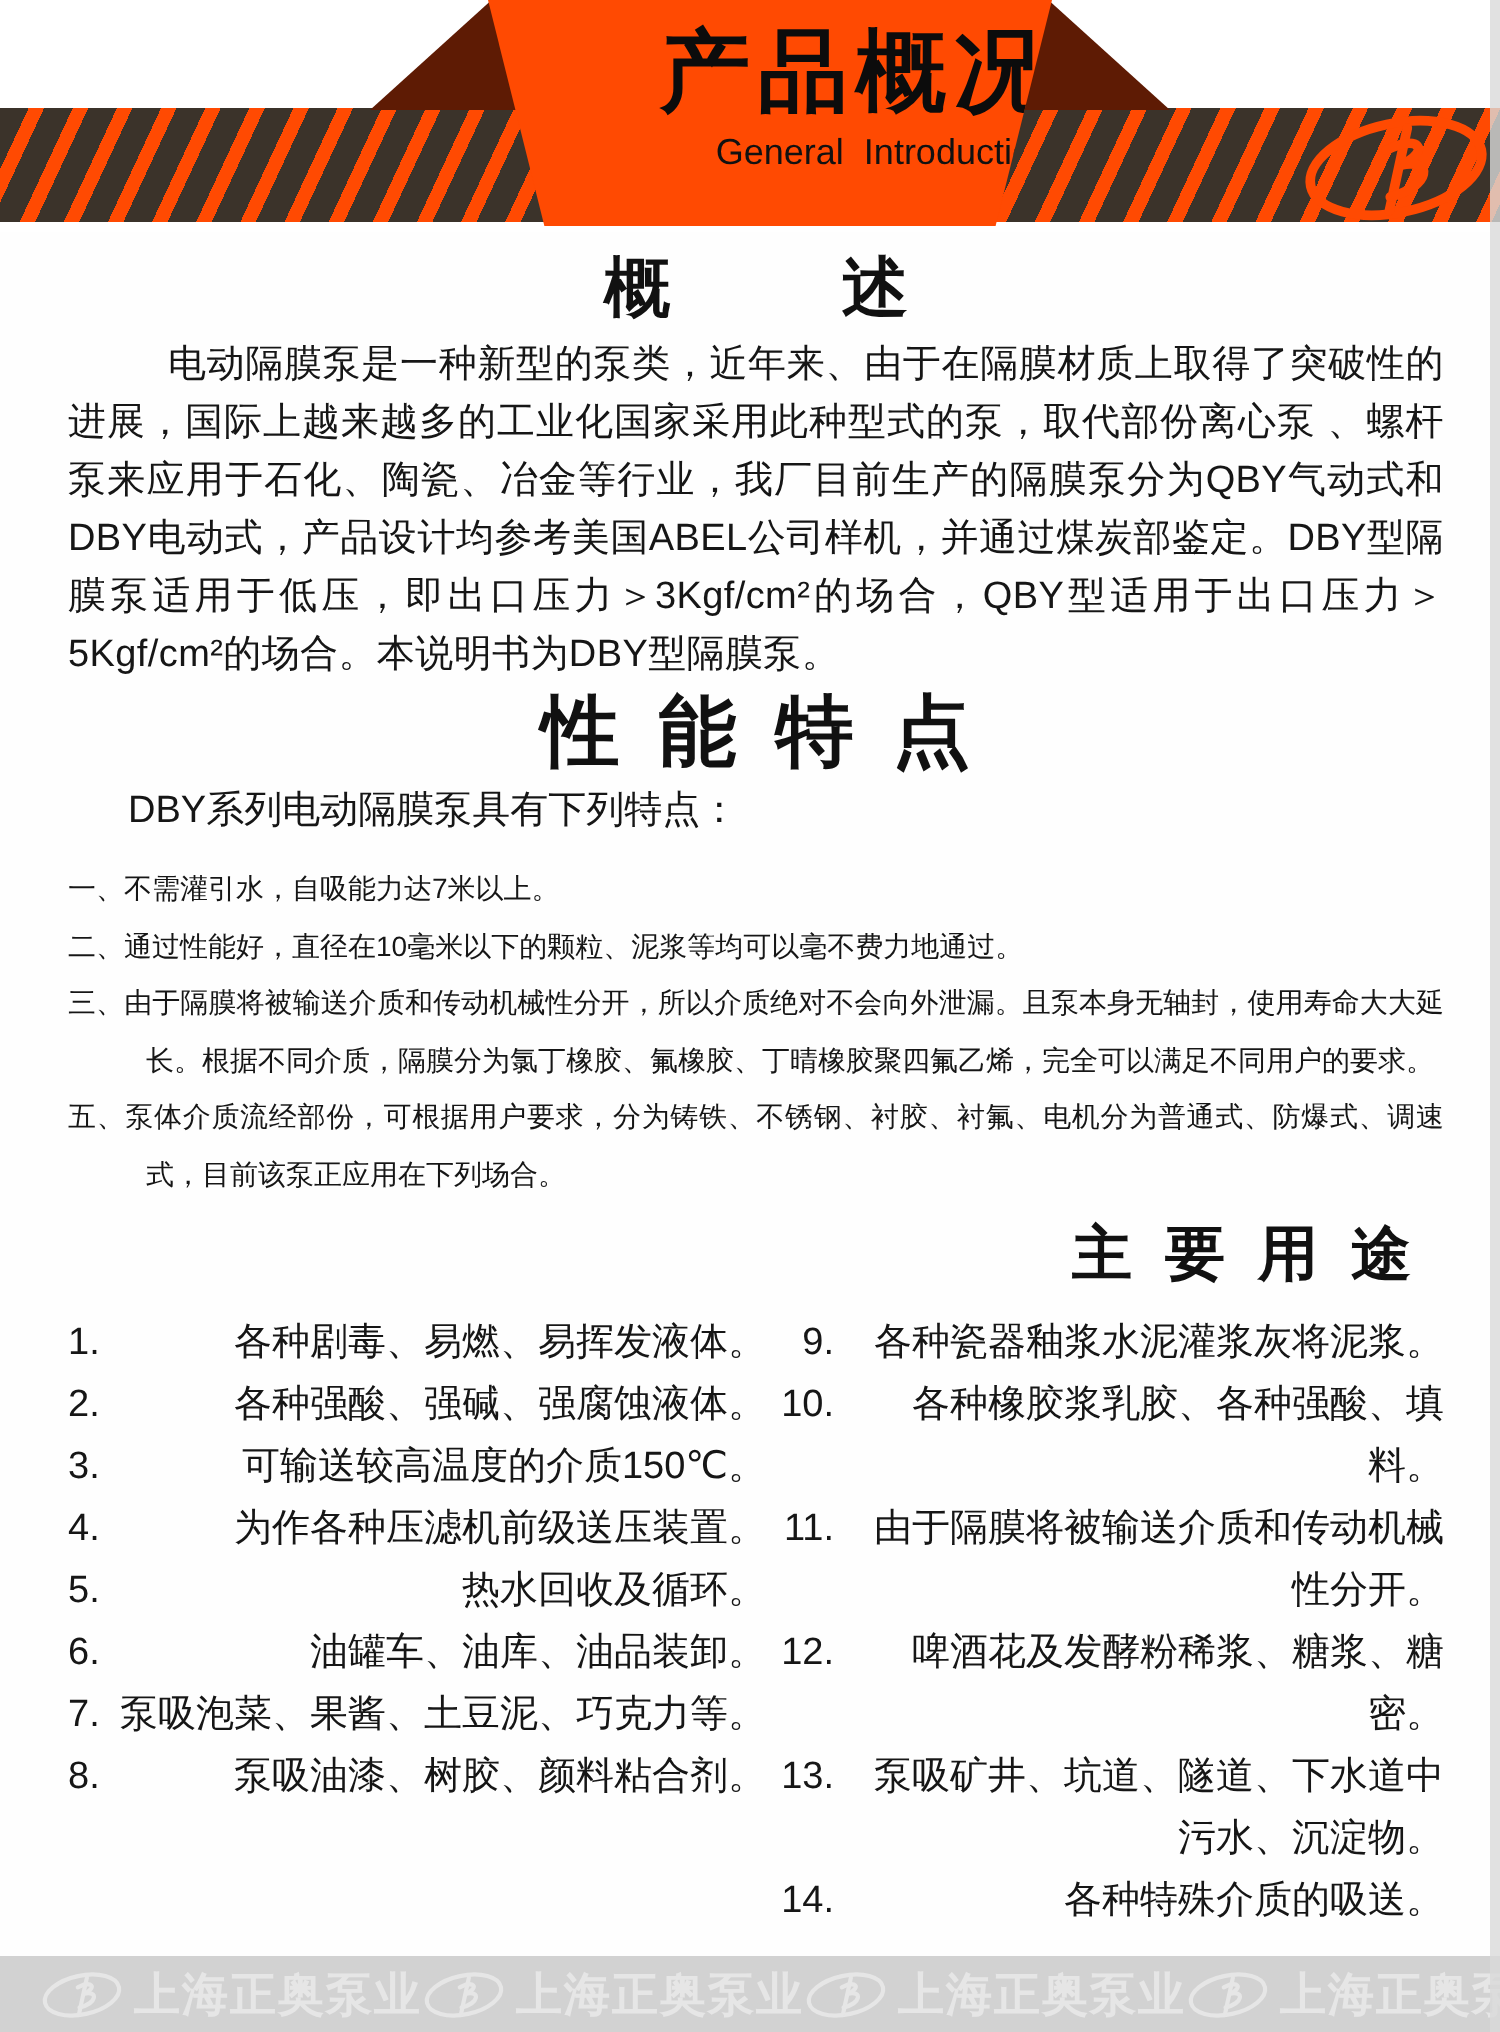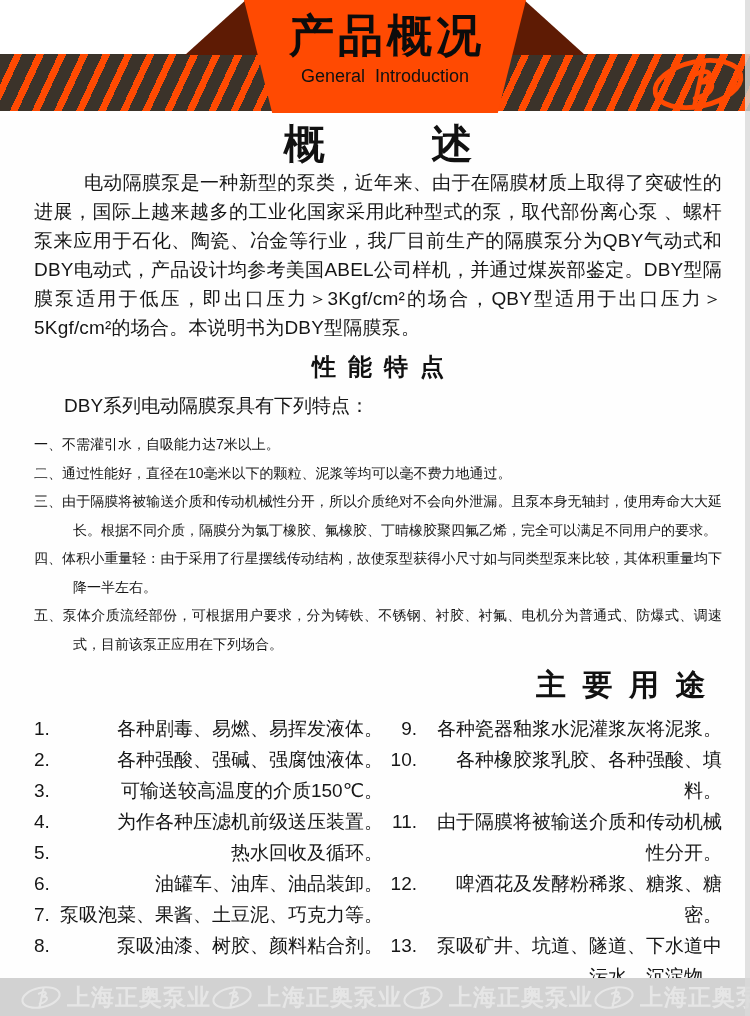--- a/index.html
+++ b/index.html
@@ -18,37 +18,37 @@
     position:absolute; left:0; top:54px; width:750px; height:57px;
     background:repeating-linear-gradient(115deg,#3b332a 0 13px,#ff4a02 13px 20px);
   }
   .tri { position:absolute; top:0; width:80px; height:55px; background:#5e1b04; }
   .tri-left  { left:185px; clip-path:polygon(76% 0, 0 100%, 100% 100%); }
   .tri-right { left:505px; clip-path:polygon(24% 0, 0 100%, 100% 100%); }
   .trapezoid {
     position:absolute; left:244px; top:0; width:282px; height:113px;
     background:#ff4a02;
     clip-path:polygon(0 0, 100% 0, 90% 100%, 10% 100%);
-    text-align:center; padding-top:11px;
+    text-align:right; padding-top:11px;
   }
   .trap-title {
     font-size:45px; font-weight:800; color:#0c0c0c;
     letter-spacing:4px; padding-left:4px; line-height:1.1;
   }
   .trap-sub {
     font-family:Liberation Sans, sans-serif;
     font-size:18px; color:#111; margin-top:5px; word-spacing:5px;
   }
   .header-logo { position:absolute; left:648px; top:53px; width:100px; height:62px; color:#ff4a02; }
   .logo-el { display:block; width:100%; height:100%; }
   
   .main { position:relative; width:750px; padding:0 28px 0 34px; }
   .sec-heading { text-align:center; font-weight:700; color:#111; }
-  .h-overview { font-size:41px; line-height:40px; margin:8px 0 4px; letter-spacing:2.6em; padding-left:2.6em; }
-  .h-features { font-size:24px; line-height:38px; margin:6px 0 6px; letter-spacing:0.5em; padding-left:0.5em; }
+  .h-overview { font-size:33px; line-height:40px; margin:8px 0 4px; letter-spacing:2.6em; padding-left:2.6em; }
+  .h-features { font-size:39px; line-height:38px; margin:6px 0 6px; letter-spacing:0.5em; padding-left:0.5em; }
   .h-uses     { font-size:30px; line-height:38px; margin:8px 0 9px; letter-spacing:0.55em; padding-left:0.55em;text-align:right; }
   .para {
     font-size:19px; line-height:29px; text-align:justify;
     text-indent:50px; margin-bottom:5px; letter-spacing:0.2px;
   }
   .feat-intro { font-size:19px; line-height:28px; text-indent:30px; margin-bottom:10px; }
   .feature { font-size:14px; line-height:28.5px; padding-left:39px; text-indent:-39px; text-align:justify; }
   .uses-columns { display:flex; }
   .col-left  { flex:0 0 340px; }
   .col-right { flex:1; }
@@ -105,21 +105,20 @@
 
   <h2 class="sec-heading h-overview">概述</h2>
   <p class="para">电动隔膜泵是一种新型的泵类，近年来、由于在隔膜材质上取得了突破性的进展，国际上越来越多的工业化国家采用此种型式的泵，取代部份离心泵 、螺杆泵来应用于石化、陶瓷、冶金等行业，我厂目前生产的隔膜泵分为QBY气动式和DBY电动式，产品设计均参考美国ABEL公司样机，并通过煤炭部鉴定。DBY型隔膜泵适用于低压，即出口压力＞3Kgf/cm²的场合，QBY型适用于出口压力＞5Kgf/cm²的场合。本说明书为DBY型隔膜泵。</p>
 
   <h2 class="sec-heading h-features">性能特点</h2>
   <p class="feat-intro">DBY系列电动隔膜泵具有下列特点：</p>
 
   <p class="feature"><span>一、</span><span>不需灌引水，自吸能力达7米以上。</span></p>
   <p class="feature"><span>二、</span><span>通过性能好，直径在10毫米以下的颗粒、泥浆等均可以毫不费力地通过。</span></p>
   <p class="feature"><span>三、</span><span>由于隔膜将被输送介质和传动机械性分开，所以介质绝对不会向外泄漏。且泵本身无轴封，使用寿命大大延长。根据不同介质，隔膜分为氯丁橡胶、氟橡胶、丁晴橡胶聚四氟乙烯，完全可以满足不同用户的要求。</span></p>
-  <p class="feature"><span>四、</span><span>体积小重量轻：由于采用了行星摆线传动结构，故使泵型获得小尺寸如与同类型泵来比较，其体积重量均下降一半左右。</span></p>
   <p class="feature"><span>五、</span><span>泵体介质流经部份，可根据用户要求，分为铸铁、不锈钢、衬胶、衬氟、电机分为普通式、防爆式、调速式，目前该泵正应用在下列场合。</span></p>
 
   <h2 class="sec-heading h-uses">主要用途</h2>
 
   <div class="uses-columns">
     <div class="col-left">
       <div class="use">
           <span class="use-num">1.</span>
           <span class="use-text">各种剧毒、易燃、易挥发液体。</span>
         </div>

